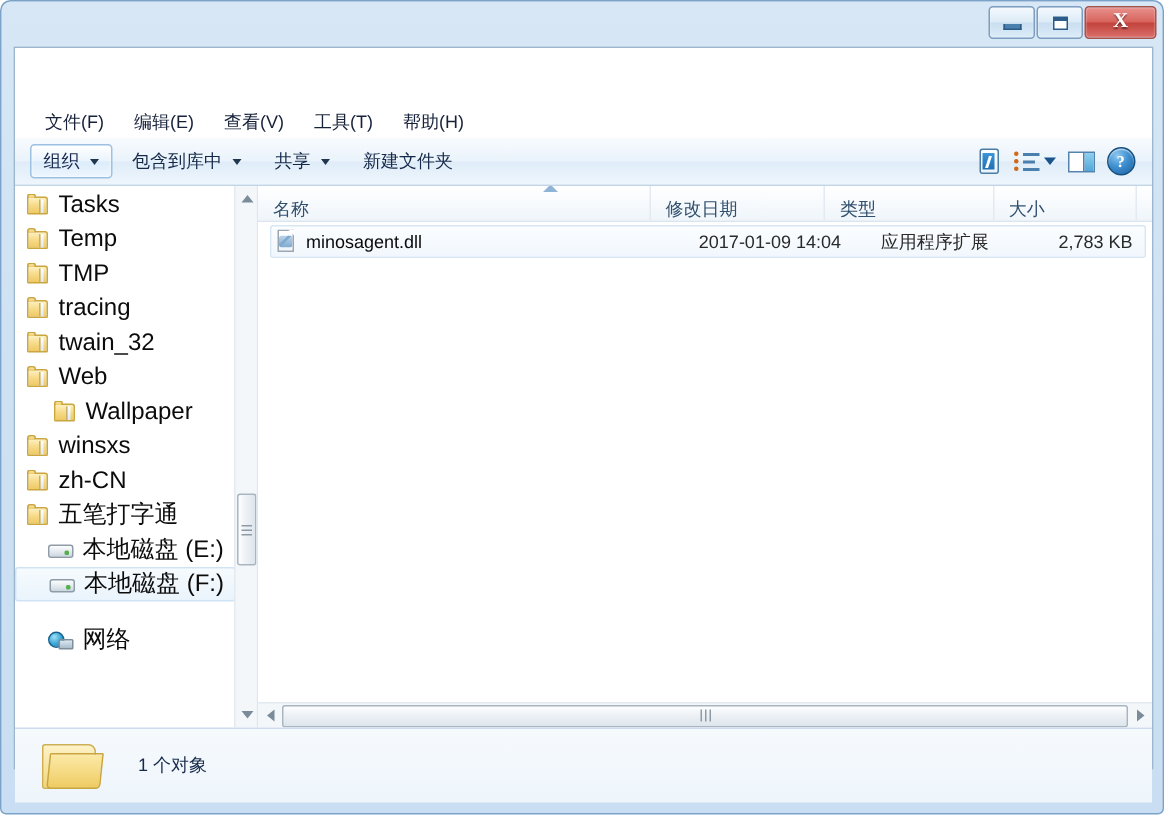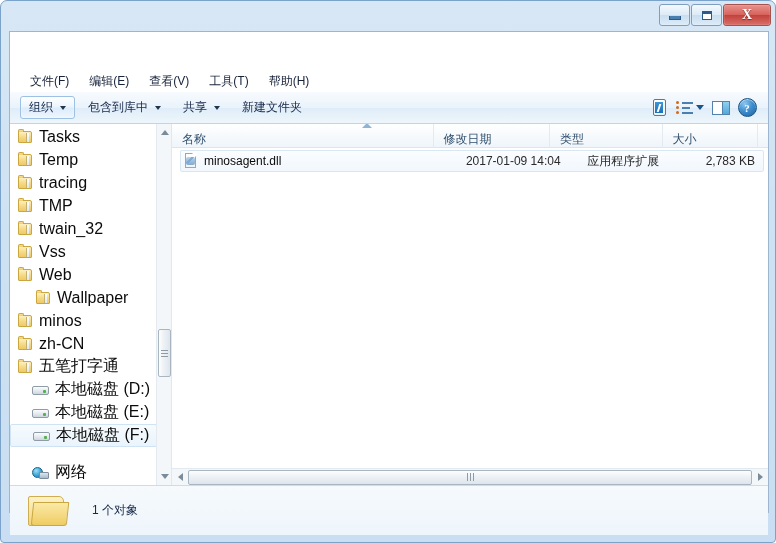--- a/index.html
+++ b/index.html
@@ -872,75 +872,63 @@
         <div class="tree-row indent-1">
           <span class="tree-ic">
               <span class="ic-folder"></span>
             </span>
           <span>Temp</span>
         </div>
         <div class="tree-row indent-1">
           <span class="tree-ic">
               <span class="ic-folder"></span>
             </span>
+          <span>TMP</span>
+        </div>
+        <div class="tree-row indent-1">
+          <span class="tree-ic">
+              <span class="ic-folder"></span>
+            </span>
           <span>tracing</span>
         </div>
         <div class="tree-row indent-1">
           <span class="tree-ic">
               <span class="ic-folder"></span>
             </span>
-          <span>TMP</span>
+          <span>twain_32</span>
         </div>
         <div class="tree-row indent-1">
           <span class="tree-ic">
               <span class="ic-folder"></span>
             </span>
-          <span>twain_32</span>
+          <span>Web</span>
+        </div>
+        <div class="tree-row indent-2">
+          <span class="tree-ic">
+              <span class="ic-folder"></span>
+            </span>
+          <span>Wallpaper</span>
         </div>
         <div class="tree-row indent-1">
           <span class="tree-ic">
               <span class="ic-folder"></span>
             </span>
-          <span>Vss</span>
+          <span>winsxs</span>
         </div>
         <div class="tree-row indent-1">
           <span class="tree-ic">
               <span class="ic-folder"></span>
             </span>
-          <span>Web</span>
-        </div>
-        <div class="tree-row indent-2">
+          <span>zh-CN</span>
+        </div>
+        <div class="tree-row indent-1">
           <span class="tree-ic">
               <span class="ic-folder"></span>
             </span>
-          <span>Wallpaper</span>
-        </div>
-        <div class="tree-row indent-1">
-          <span class="tree-ic">
-              <span class="ic-folder"></span>
-            </span>
-          <span>minos</span>
-        </div>
-        <div class="tree-row indent-1">
-          <span class="tree-ic">
-              <span class="ic-folder"></span>
-            </span>
-          <span>zh-CN</span>
-        </div>
-        <div class="tree-row indent-1">
-          <span class="tree-ic">
-              <span class="ic-folder"></span>
-            </span>
           <span>五笔打字通</span>
-        </div>
-        <div class="tree-row indent-0" style="padding-left:22px">
-          <span class="tree-ic">
-              <span class="ic-drive"></span>
-            </span>
-          <span>本地磁盘 (D:)</span>
         </div>
         <div class="tree-row indent-0" style="padding-left:22px">
           <span class="tree-ic">
               <span class="ic-drive"></span>
             </span>
           <span>本地磁盘 (E:)</span>
         </div>
         <div class="tree-row indent-0 selected" style="padding-left:22px">
           <span class="tree-ic">
               <span class="ic-drive"></span>

